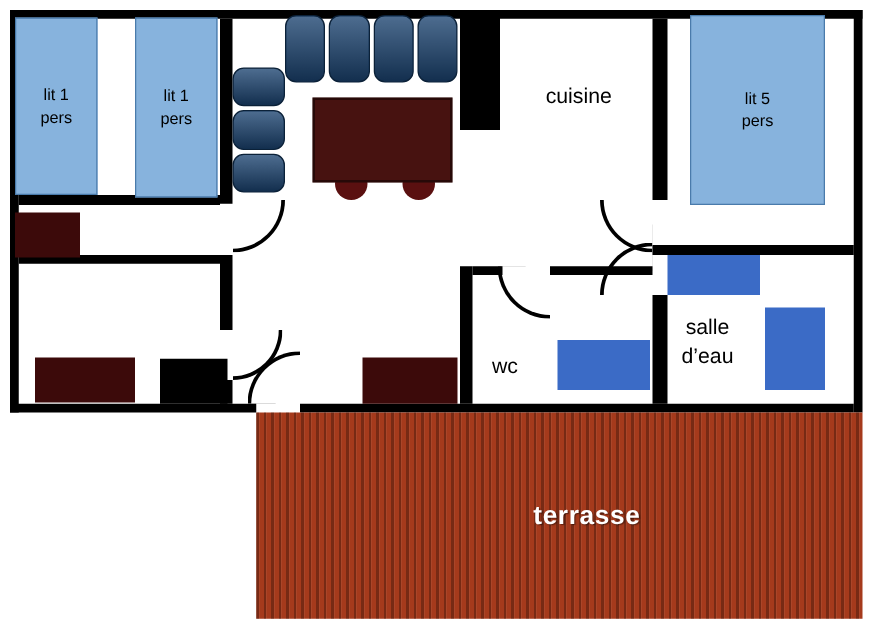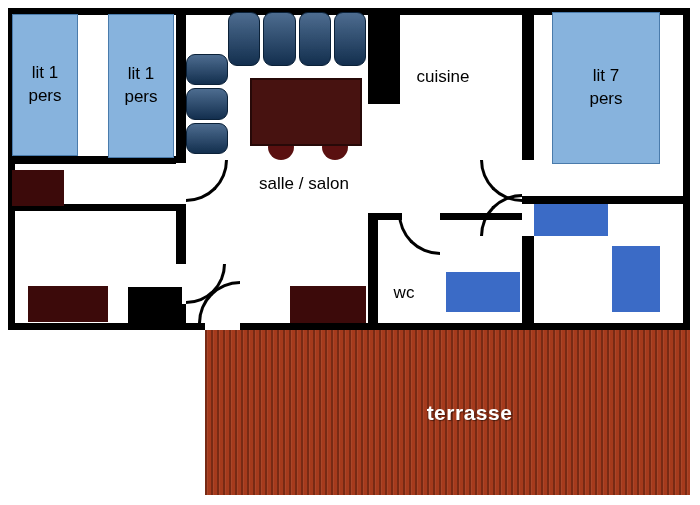--- a/index.html
+++ b/index.html
@@ -1,21 +1,21 @@
 <!DOCTYPE html>
 <html><head>
 <meta charset="utf-8">
 <style>
   html,body{margin:0;padding:0;background:#fff;}
   .canvas{position:relative;width:700px;height:505px;background:#fff;overflow:hidden;
           font-family:"Liberation Sans",sans-serif;color:#000;}
   .wall{position:absolute;}
   .storage{position:absolute;}
   .bed{position:absolute;border:1px solid #4a7bab;display:flex;align-items:center;justify-content:center;
-       text-align:center;white-space:pre-line;font-size:17px;line-height:1.35;}
+       text-align:center;white-space:pre-line;font-size:13px;line-height:1.35;}
   .fixture{position:absolute;}
   .label{position:absolute;display:flex;align-items:center;justify-content:center;
          font-size:17px;text-align:center;white-space:pre-line;line-height:1.35;}
   .sofa{position:absolute;display:flex;gap:3px;}
   .sofa.v{flex-direction:column;}
   .cushion{flex:1;border-radius:9px;border:1px solid #0b2138;
            background-image:linear-gradient(180deg,rgba(255,255,255,.22),rgba(0,0,0,.30));}
   .table{position:absolute;z-index:2;border:2px solid rgba(0,0,0,.45);box-sizing:border-box;}
   .chair{position:absolute;z-index:1;border-radius:50%;}
   .arc{position:absolute;border:0 solid #000;background:transparent;box-sizing:border-box;}
@@ -65,21 +65,21 @@
 
   <div class="bed" style="left: 12px; top: 14px; width: 64px; height: 140px; background-color: rgb(135, 179, 221);">
     <span>lit 1
 pers</span>
   </div>
   <div class="bed" style="left: 108px; top: 14px; width: 64px; height: 142px; background-color: rgb(135, 179, 221);">
     <span>lit 1
 pers</span>
   </div>
   <div class="bed" style="left: 552px; top: 12px; width: 106px; height: 150px; background-color: rgb(135, 179, 221);">
-    <span>lit 7
+    <span>lit 5
 pers</span>
   </div>
 
   <div class="sofa" style="left:228px;top:12px;width:138px;height:54px">
     <div class="cushion" style="background-color: rgb(27, 67, 112);"></div>
     <div class="cushion" style="background-color: rgb(27, 67, 112);"></div>
     <div class="cushion" style="background-color: rgb(27, 67, 112);"></div>
     <div class="cushion" style="background-color: rgb(27, 67, 112);"></div>
   </div>
   <div class="sofa v" style="left:186px;top:54px;width:42px;height:100px">
@@ -89,21 +89,22 @@
   </div>
 
   <div class="chair" style="left: 268px; top: 134px; width: 26px; height: 26px; background-color: rgb(90, 16, 16);"></div>
   <div class="chair" style="left: 322px; top: 134px; width: 26px; height: 26px; background-color: rgb(90, 16, 16);"></div>
   <div class="table" style="left: 250px; top: 78px; width: 112px; height: 68px; background-color: rgb(71, 18, 16);"></div>
 
   <div class="fixture" style="left: 534px; top: 204px; width: 74px; height: 32px; background-color: rgb(59, 107, 198);"></div>
   <div class="fixture" style="left: 612px; top: 246px; width: 48px; height: 66px; background-color: rgb(59, 107, 198);"></div>
   <div class="fixture" style="left: 446px; top: 272px; width: 74px; height: 40px; background-color: rgb(59, 107, 198);"></div>
 
-  <div class="label" style="left:400px;top:62px;width:86px;height:30px">cuisine</div>
-  <div class="label" style="left:228px;top:170px;width:152px;height:28px">salle / salon</div>
+  <div class="label" style="left:420px;top:62px;width:86px;height:30px">cuisine</div>
   <div class="label" style="left:382px;top:280px;width:44px;height:26px">wc</div>
+  <div class="label" style="left:522px;top:248px;width:88px;height:52px">salle
+d’eau</div>
 
   <div class="terrace" style="left: 205px; top: 330px; width: 485px; height: 165px; background-color: rgb(165, 58, 28);">
     <span class="terrace-label">terrasse</span>
   </div>
 
 </div>
 
 </body></html>

